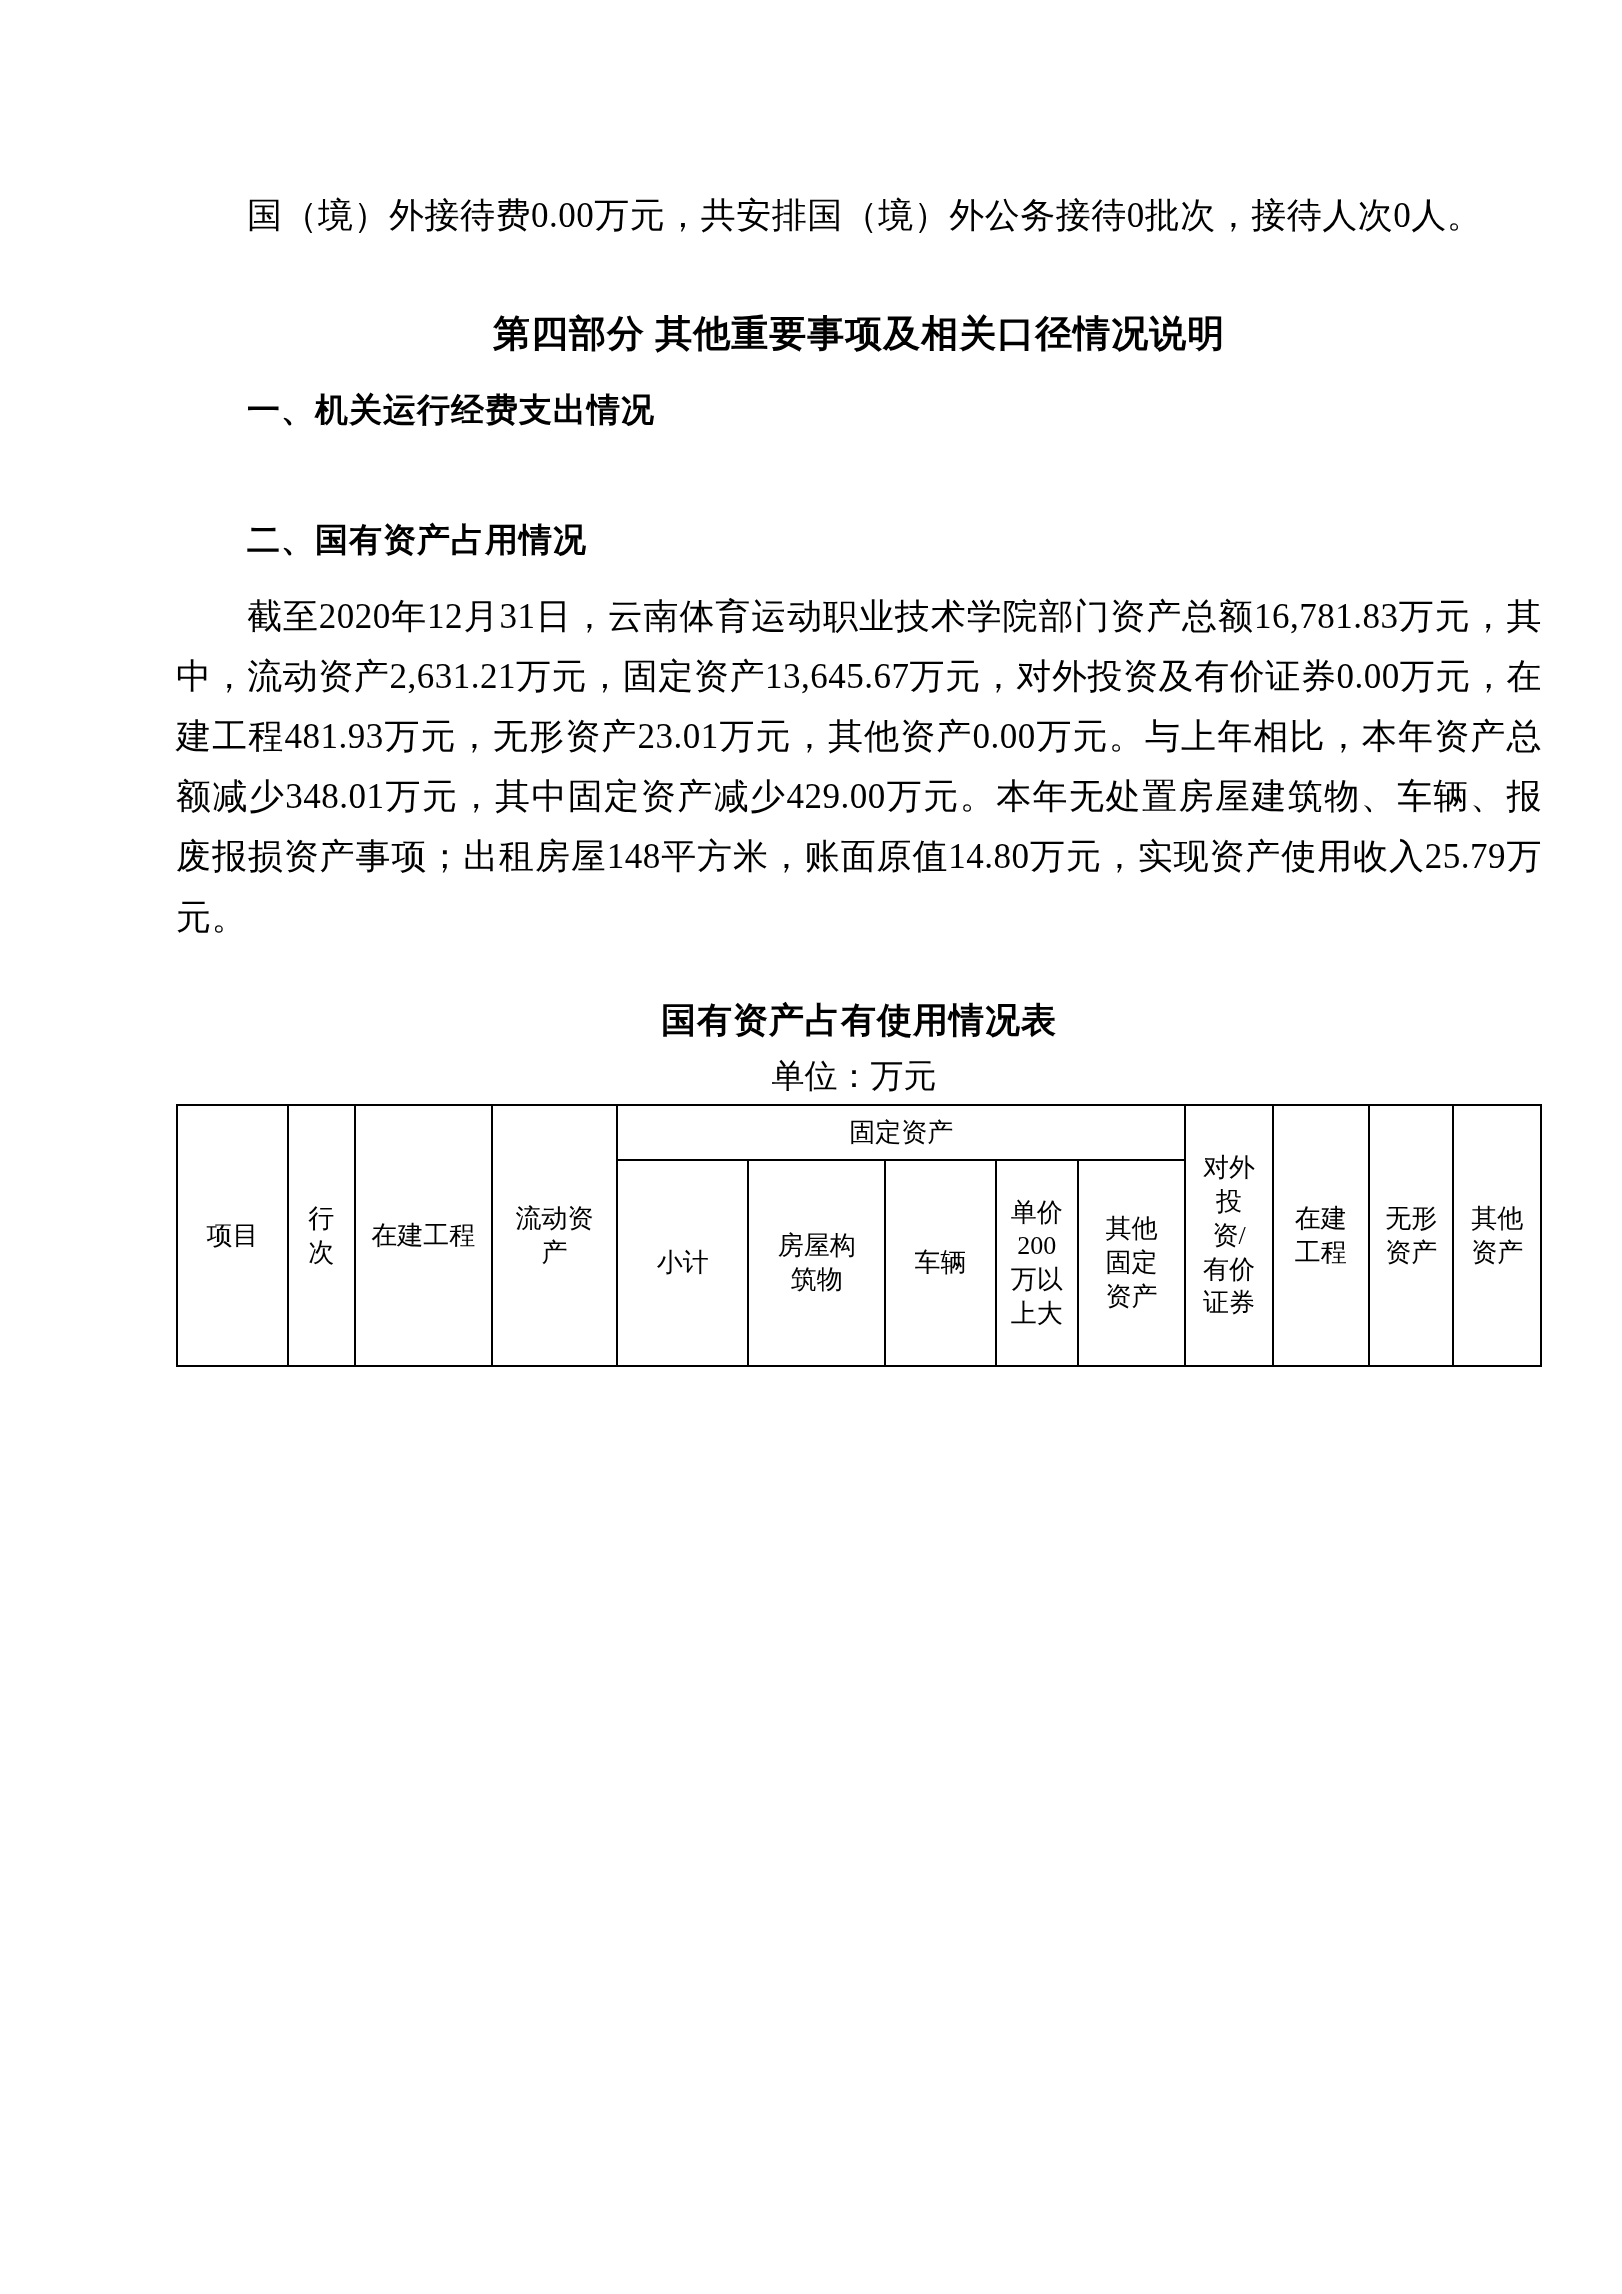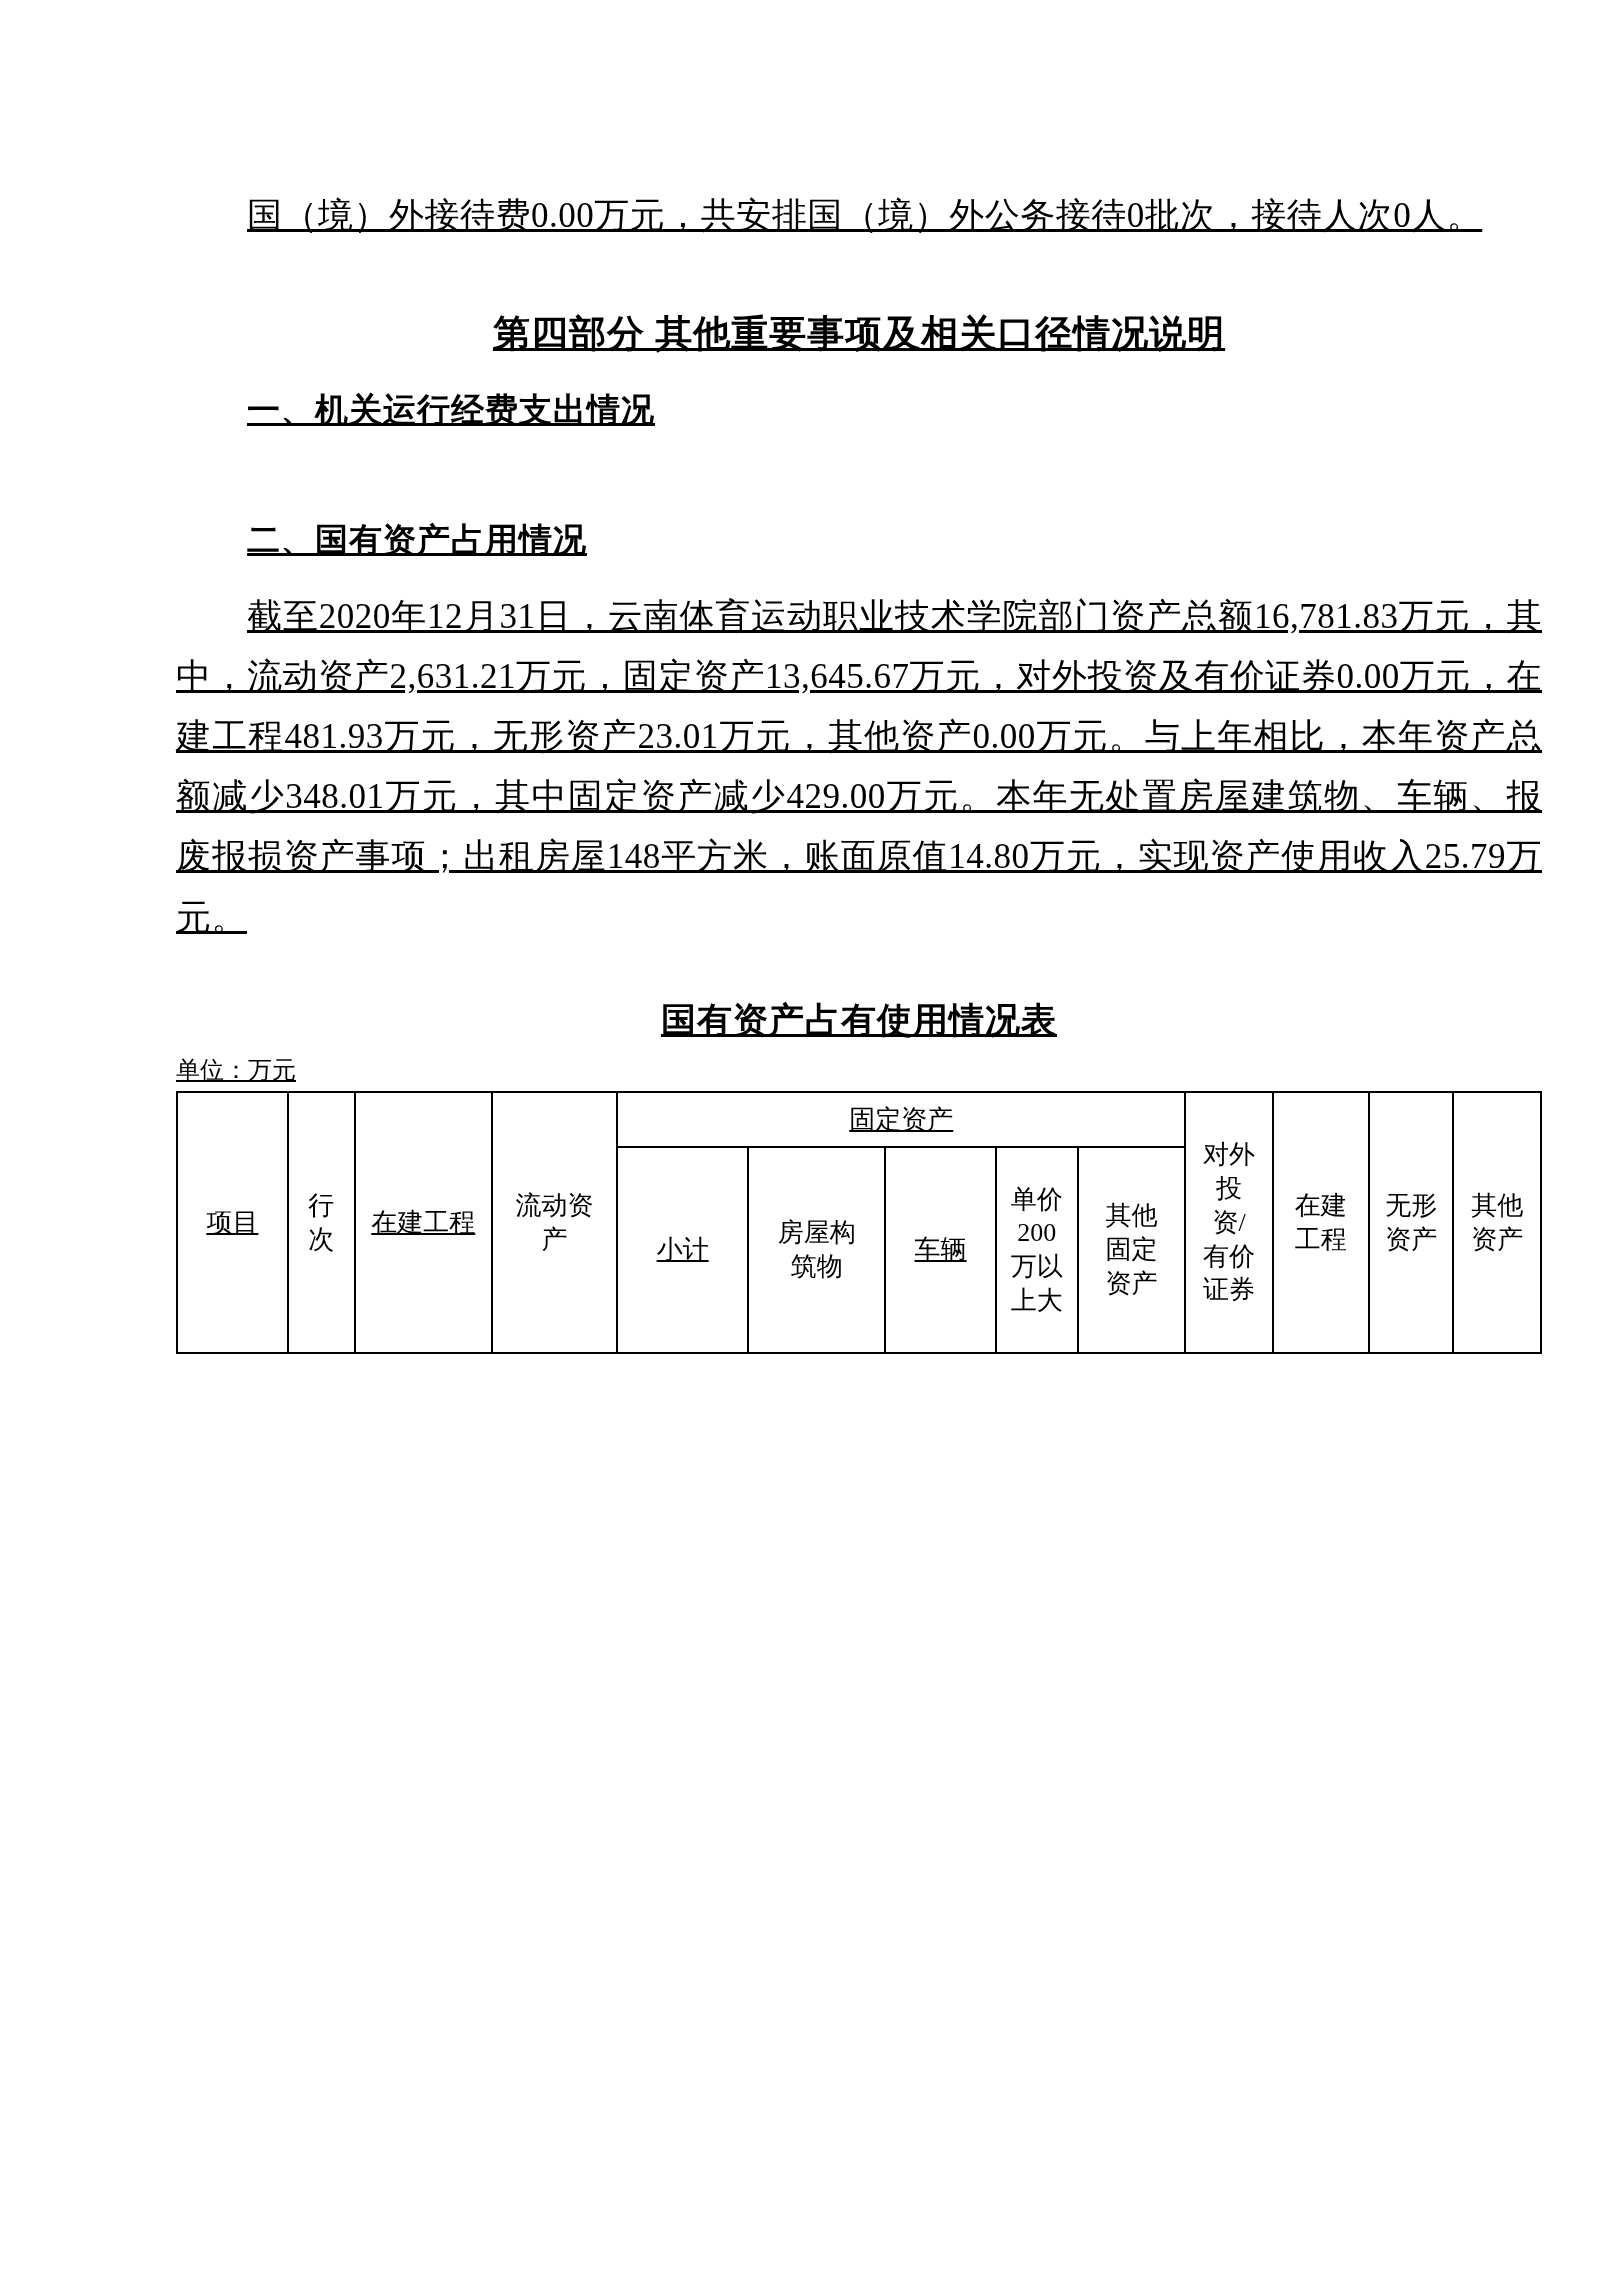--- a/index.html
+++ b/index.html
@@ -13,21 +13,20 @@
     font-family: "Liberation Serif", "DejaVu Serif", serif;
     color: #000000;
     position: relative;
   }
   .page {
     position: relative;
     width: 1622px;
     height: 1847px;
     box-sizing: border-box;
     padding: 186px 80px 118px 176px;
-    text-decoration: underline;
   }
   .para {
     font-size: 35px;
     line-height: 1.72;
     text-align: justify;
     text-indent: 71px;
     margin: 0 0 5.9px 0;
     letter-spacing: 0.5px;
   }
   .heading-center {
@@ -48,22 +47,22 @@
   .spacer-md { height: 33px; }
 
   .table-title {
     font-size: 35px;
     font-weight: bold;
     text-align: center;
     margin: 49px 0 9.8px 0;
     letter-spacing: 1px;
   }
   .unit-line {
-    font-size: 24px;
-    text-align: left;
+    font-size: 33px;
+    text-align: center;
     margin: 0 9.8px 5.9px 0;
   }
   table.asset-table {
     border-collapse: collapse;
     width: 100%;
     table-layout: fixed;
   }
   table.asset-table td {
     border: 2px solid #000000;
     text-align: center;

